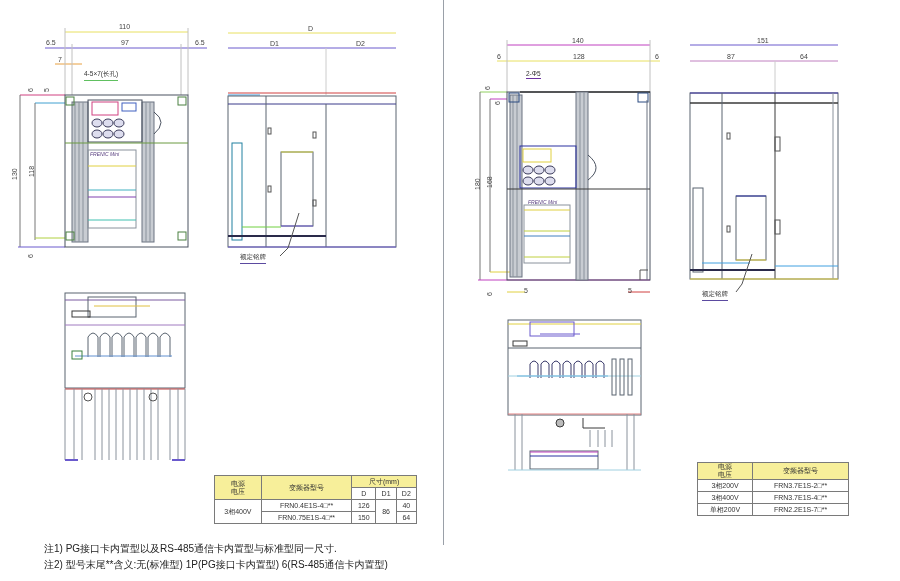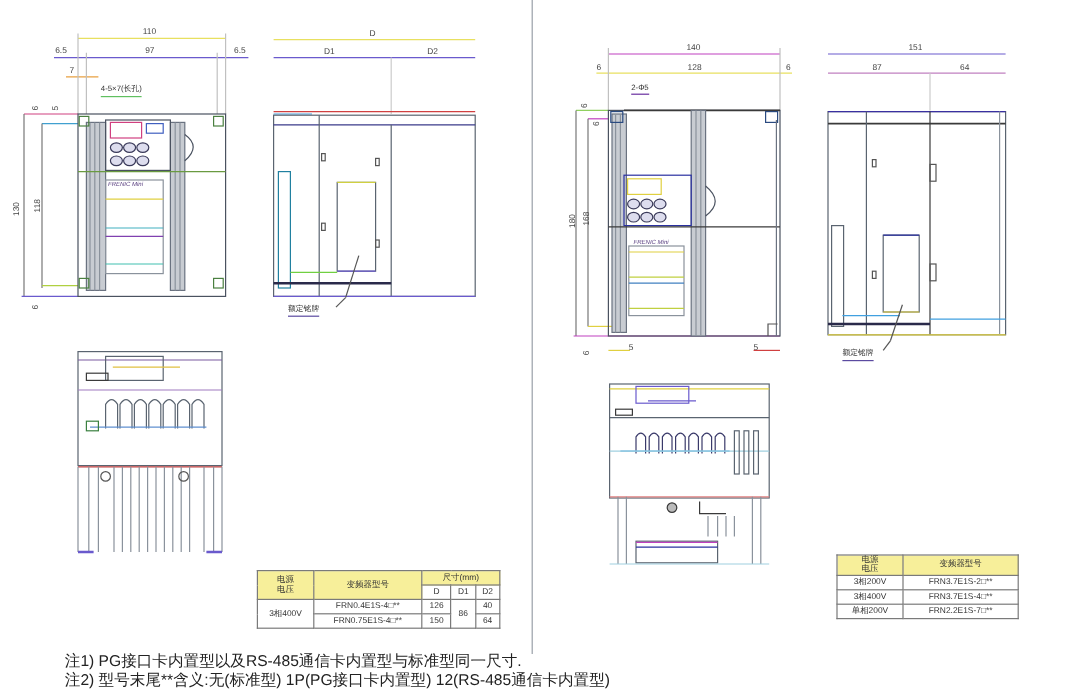--- a/index.html
+++ b/index.html
@@ -4,21 +4,21 @@
 <style>
   html,body{margin:0;padding:0;background:#ffffff;}
   body{width:900px;height:581px;position:relative;overflow:hidden;font-family:"Liberation Sans","DejaVu Sans",sans-serif;color:#333;}
   .lbl{position:absolute;font-size:7px;color:#444;white-space:nowrap;line-height:1;}
   .lbl-v{position:absolute;font-size:7px;color:#444;white-space:nowrap;transform:rotate(-90deg);transform-origin:left top;line-height:1;}
   .divider{position:absolute;left:443px;top:0;width:1px;height:545px;background:#9aa0a8;}
   svg{position:absolute;left:0;top:0;}
   table.spec{position:absolute;border-collapse:collapse;font-size:7px;color:#333;background:#fff;}
   table.spec td{border:1px solid #7a7a7a;text-align:center;padding:0 2px;height:11px;line-height:10px;white-space:nowrap;}
   table.spec td.hd{background:#f7ef9a;}
-  .note{position:absolute;left:54px;font-size:13px;color:#222;white-space:nowrap;text-align:right;}
+  .note{position:absolute;left:44px;font-size:10px;color:#222;white-space:nowrap;text-align:right;}
   .callout{position:absolute;font-size:6.5px;color:#333;white-space:nowrap;border-bottom:1px solid #5b4aa0;padding-bottom:1px;}
 </style>
 </head>
 <body>
 
 <svg width="900" height="581" viewBox="0 0 900 581">
   <g fill="none" stroke-width="1">
 
     <line x1="65" y1="32" x2="188" y2="32" stroke="#e8e060"></line>
     <line x1="45" y1="48" x2="207" y2="48" stroke="#6a5acd"></line>
@@ -297,13 +297,13 @@
     <td>FRN3.7E1S-4□**</td>
   </tr>
   <tr>
     <td>单相200V</td>
     <td>FRN2.2E1S-7□**</td>
   </tr>
 </tbody>
   </table>
 
 <div class="note" style="top:542px;">注1) PG接口卡内置型以及RS-485通信卡内置型与标准型同一尺寸.</div>
-<div class="note" style="top:558px;">注2) 型号末尾**含义:无(标准型) 1P(PG接口卡内置型) 12(RS-485通信卡内置型)</div>
+<div class="note" style="top:558px;">注2) 型号末尾**含义:无(标准型) 1P(PG接口卡内置型) 6(RS-485通信卡内置型)</div>
 
 </body></html>

